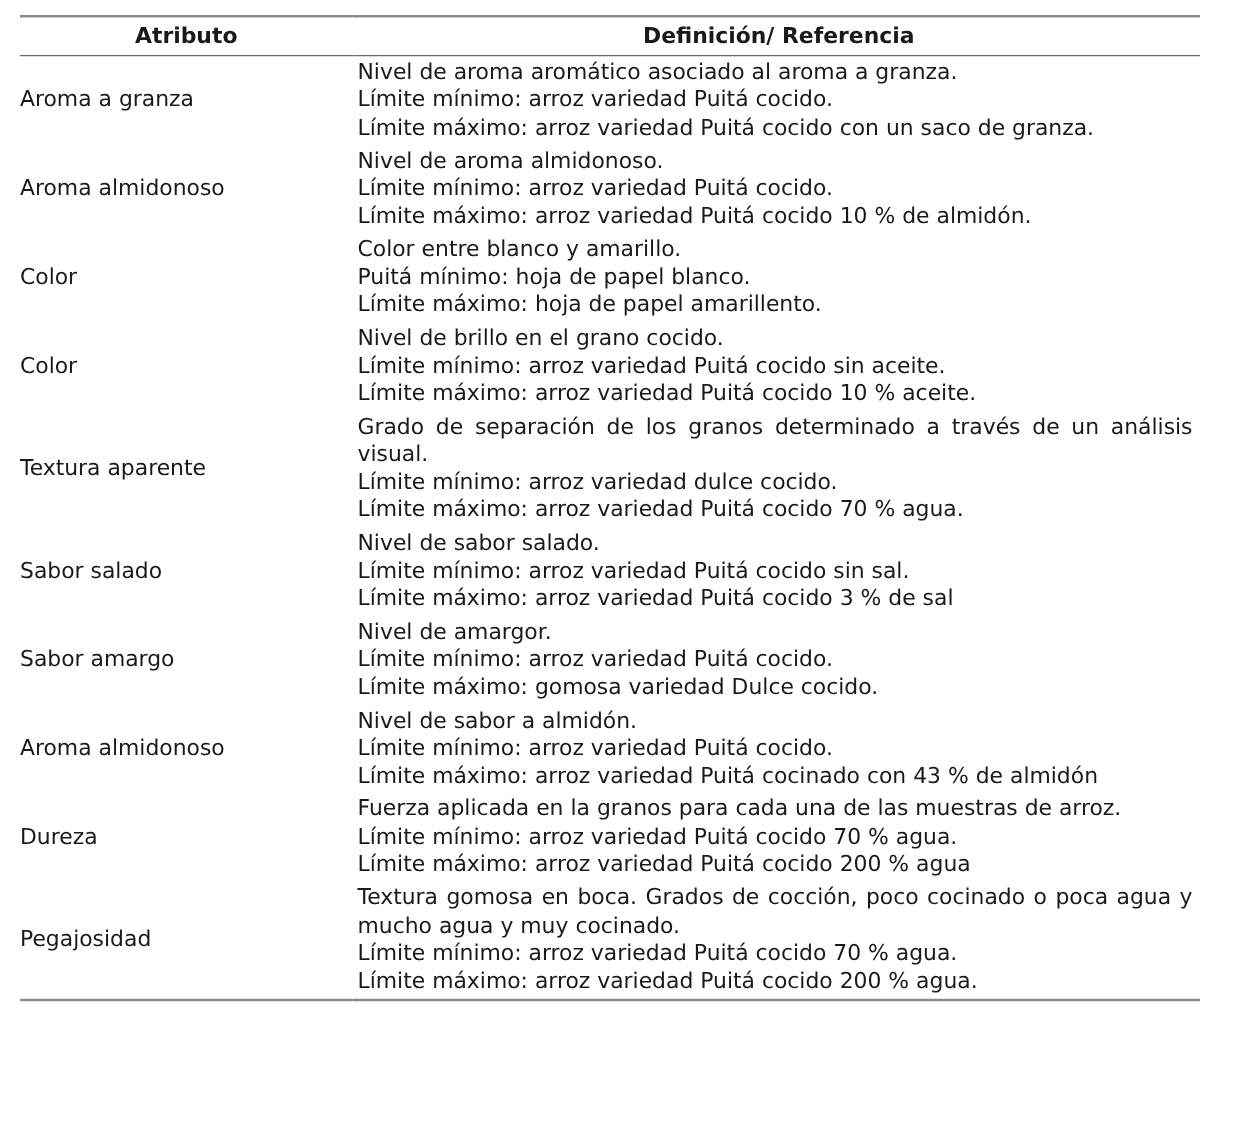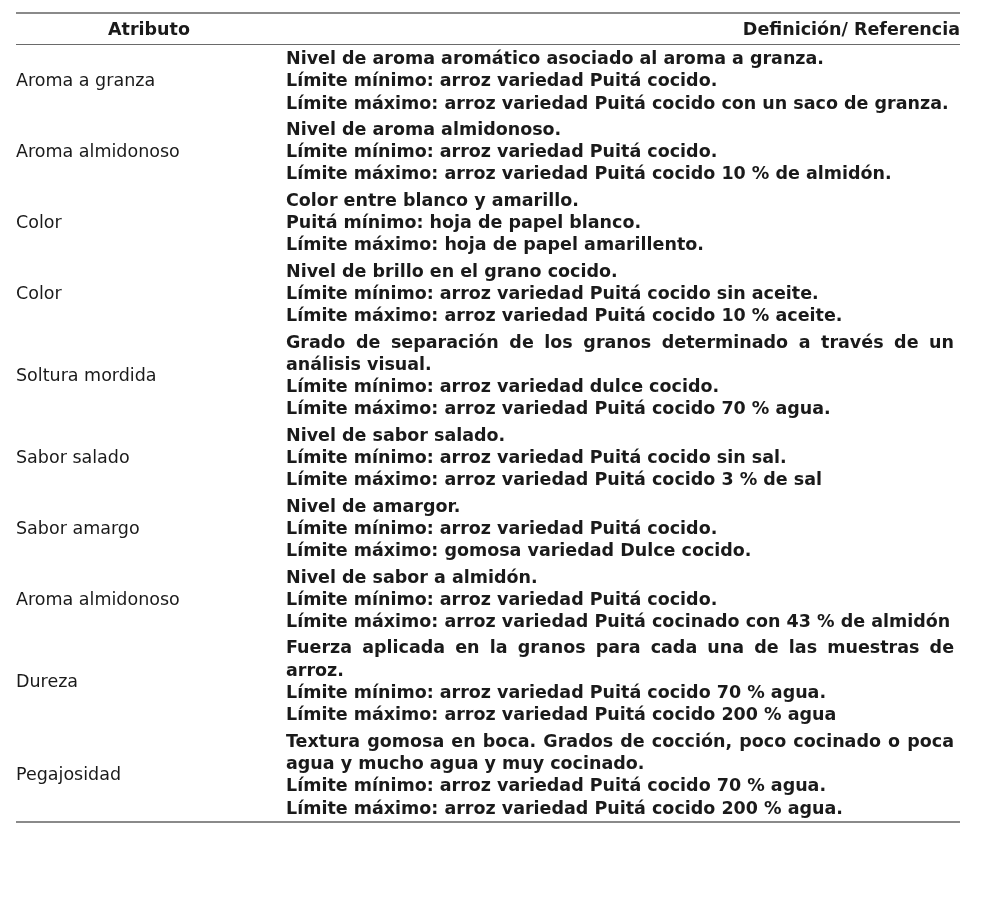--- a/index.html
+++ b/index.html
@@ -36,34 +36,33 @@
     th {
       font-weight: bold;
       padding: 3px 0 3px 0;
       height: 24px;
     }
     th.col-attr {
       width: 266px;
       text-align: center;
     }
     th.col-def {
-      text-align: right;
+      text-align: center;
       padding-left: 4px;
     }
     td {
       vertical-align: middle;
       padding: 0;
     }
     td.attr {
       width: 266px;
     }
     td.def {
       text-align: justify;
       padding: 2px 6px 2px 4px;
-      font-weight: bold;
     }
     .line {
       display: block;
       white-space: nowrap;
     }
     .line.wrap {
       white-space: normal;
       text-align: justify;
       text-align-last: left;
     }
@@ -106,21 +105,21 @@
       </tr>
       <tr>
         <td class="attr">Color</td>
         <td class="def">
           <span class="line">Nivel de brillo en el grano cocido.</span>
           <span class="line">Límite mínimo: arroz variedad Puitá cocido sin aceite.</span>
           <span class="line">Límite máximo: arroz variedad Puitá cocido 10 % aceite.</span>
         </td>
       </tr>
       <tr>
-        <td class="attr">Soltura mordida</td>
+        <td class="attr">Textura aparente</td>
         <td class="def">
           <span class="line wrap">Grado de separación de los granos determinado a través de un análisis visual.</span>
           <span class="line">Límite mínimo: arroz variedad dulce cocido.</span>
           <span class="line">Límite máximo: arroz variedad Puitá cocido 70 % agua.</span>
         </td>
       </tr>
       <tr>
         <td class="attr">Sabor salado</td>
         <td class="def">
           <span class="line">Nivel de sabor salado.</span>

